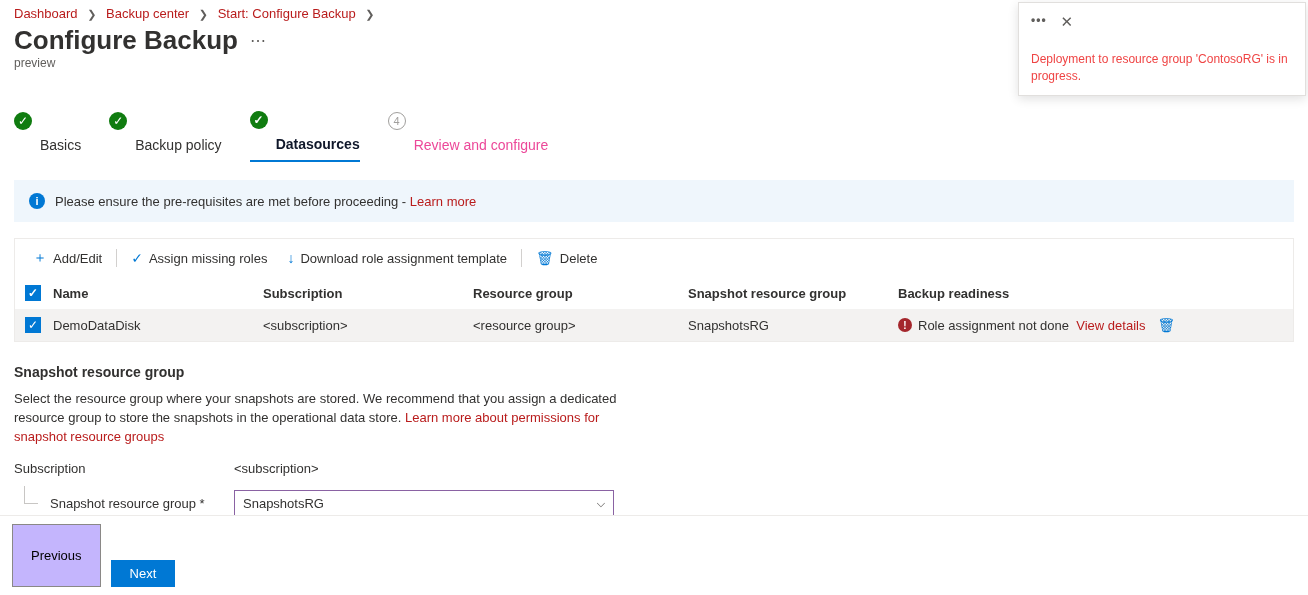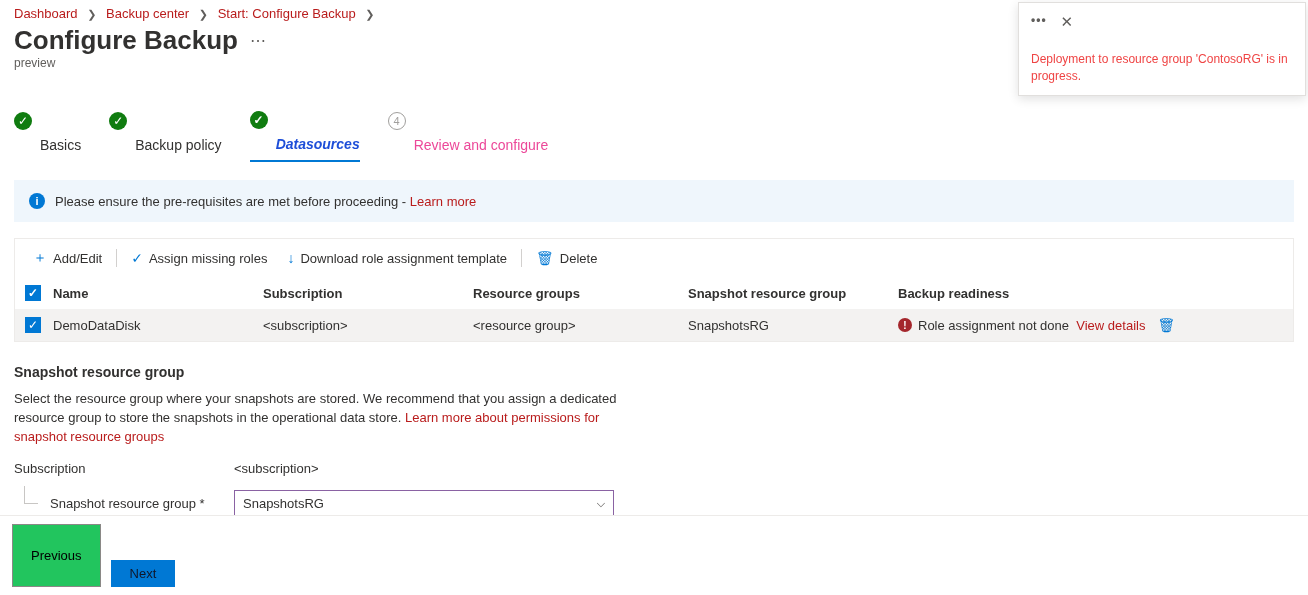--- a/index.html
+++ b/index.html
@@ -28,21 +28,21 @@
   
   .stepper { display: flex; align-items: center; padding: 0 14px; border-bottom: 0; margin-bottom: 18px; }
   .step { display: flex; align-items: center; margin-right: 28px; padding: 4px 0 8px 0; font-size: 14px; cursor: pointer; }
   .step .circle {
     width: 18px; height: 18px; border-radius: 50%; display: flex; align-items: center; justify-content: center;
     margin-right: 8px; font-size: 12px;
   }
   .circle.done { background: #107c10; color: #fff; }
   .circle.pending { border: 1px solid #a19f9d; color: #a19f9d; background: #fff; font-size: 11px; }
   .step.active { border-bottom: 2px solid #0078d4; font-weight: 600; }
-  .step.active .label { color: #1d4ed8; font-style: italic; }
+  .step.active .label { color: #0f172a; }
   .step.disabled .label { color: #ec4899; }
   .step .label { color: #323130; margin-top: 48px; }
 
   
   .content { padding: 0 14px; }
   .infobox {
     display: flex; align-items: center;
     background: #eff6fc; border: 1px solid #eff6fc; padding: 12px 14px;
     font-size: 13px; margin-bottom: 16px;
   }
@@ -91,22 +91,22 @@
   .btn-outline {
     border: 1px solid #8a8886; background: #fff; padding: 5px 12px; font-size: 13px; cursor: pointer;
   }
 
   
   .footer {
     position: absolute; left: 0; right: 0; bottom: 0;
     border-top: 1px solid #edebe9; background: #fff; padding: 8px 12px;
     display: flex; gap: 10px;
   }
-  .btn { padding: 5px 18px; font-size: 13px; border: 1px solid #8a8886; background: #22c55e; cursor: pointer; }
-  .btn.primary { background: #0078d4; border-color: #0078d4; color: #0f172a; margin-top: 36px; }
+  .btn { padding: 5px 18px; font-size: 13px; border: 1px solid #8a8886; background: #c4b5fd; cursor: pointer; }
+  .btn.primary { background: #0078d4; border-color: #0078d4; color: #ffffff; margin-top: 36px; }
 
   
   .toast {
     position: absolute; top: 2px; right: 2px; width: 288px;
     background: #fff; border: 1px solid #e1dfdd; box-shadow: 0 3px 10px rgba(0,0,0,.12);
     padding: 10px 12px; font-size: 12px;
   }
   .toast-header { display: flex; align-items: flex-start; }
   .toast-title { color: #0078d4; font-size: 13px; flex: 1; }
   .toast-close { cursor: pointer; color: #605e5c; font-size: 15px; margin-left: 8px; }
@@ -183,21 +183,21 @@
     </div>
   </div>
 
   <div class="grid">
     <div class="grid-header">
       <div class="col-check">
         <div class="checkbox">✓</div>
       </div>
       <div class="col-name">Name</div>
       <div class="col-sub">Subscription</div>
-      <div class="col-rg">Resource groups</div>
+      <div class="col-rg">Resource group</div>
       <div class="col-snap">Snapshot resource group</div>
       <div class="col-ready">Backup readiness</div>
     </div>
     <div class="grid-row">
       <div class="col-check">
         <div class="checkbox">✓</div>
       </div>
       <div class="col-name">DemoDataDisk</div>
       <div class="col-sub">&lt;subscription&gt;</div>
       <div class="col-rg">&lt;resource group&gt;</div>

